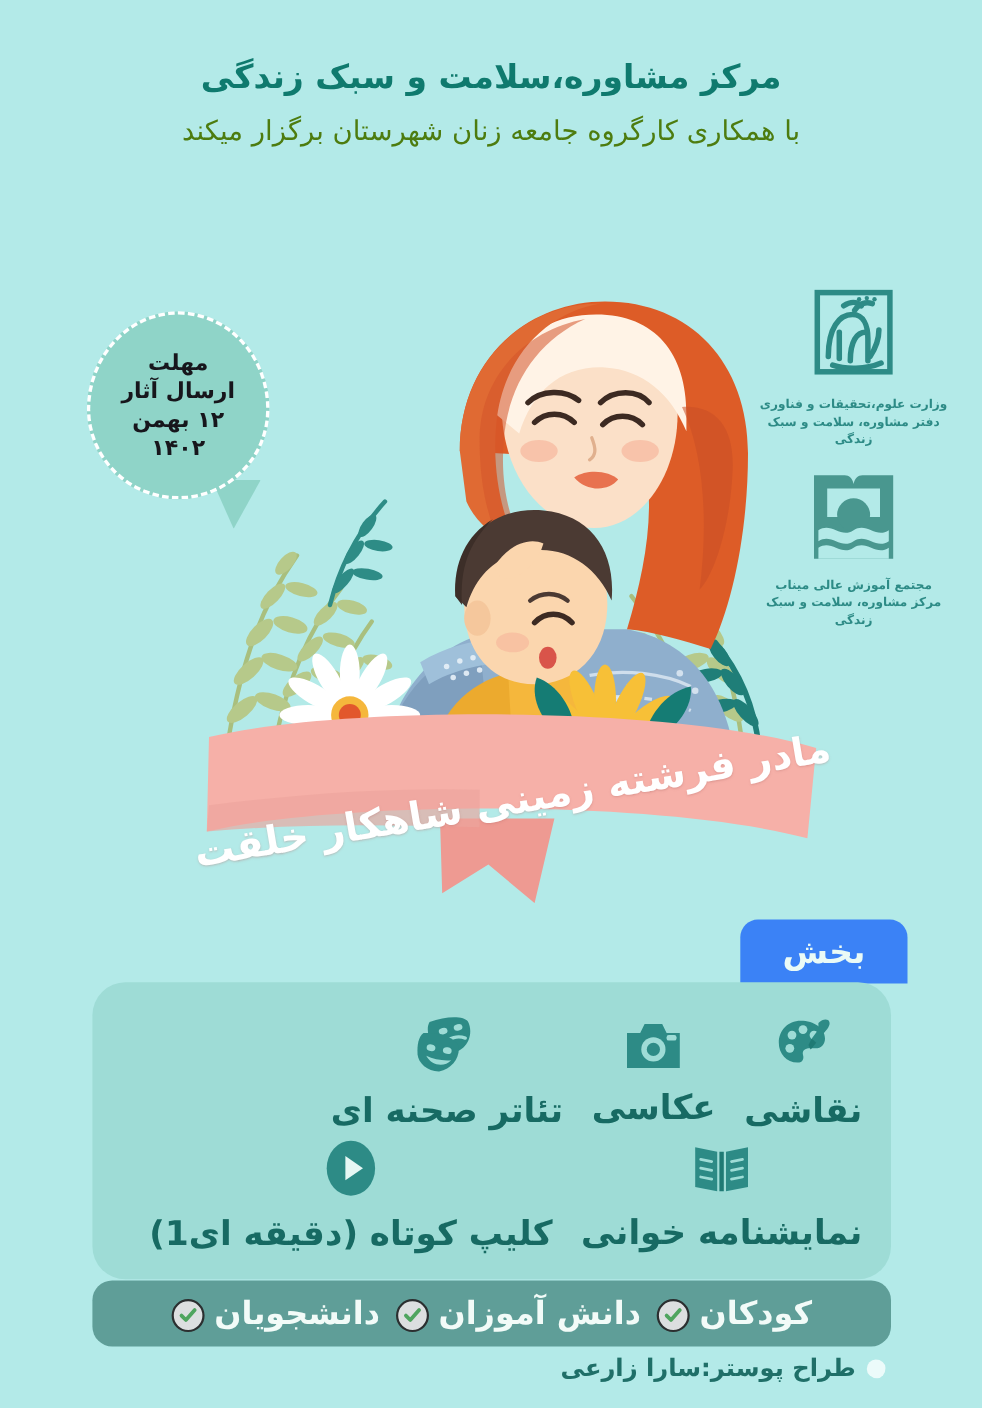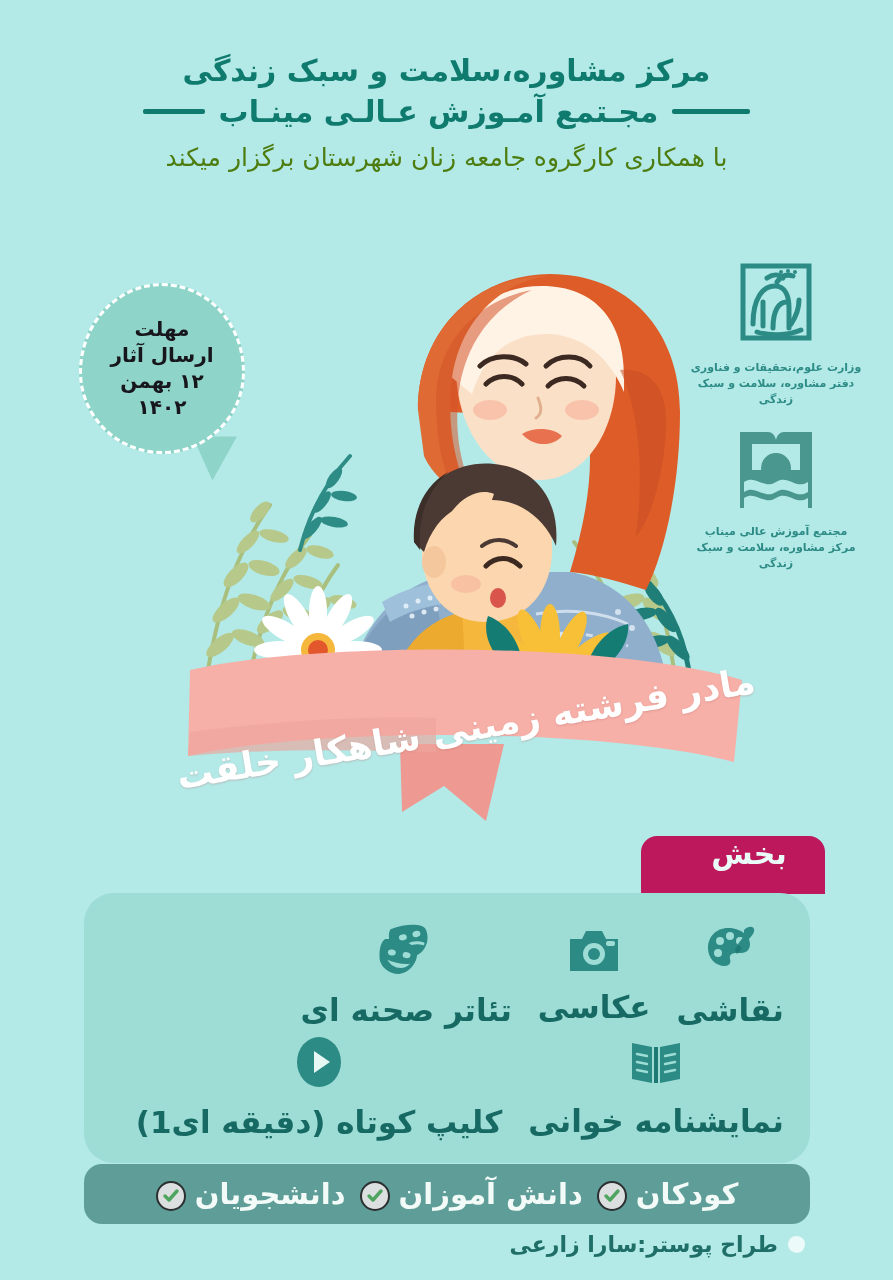--- a/index.html
+++ b/index.html
@@ -81,22 +81,22 @@
     color:#ffffff;font-size:36px;font-weight:bold;direction:rtl;
     transform:rotate(-9.5deg);
     text-shadow:0 1px 2px rgba(180,110,105,.35);
     white-space:nowrap;letter-spacing:0px;
     pointer-events:none;
   }
 
   
   .section-tab{
     position:absolute;right:68px;top:836px;width:152px;height:58px;
-    background:#be185d;border-radius:16px 16px 0 0;
-    display:flex;justify-content:center;padding-left:32px;
+    background:#3b82f6;border-radius:16px 16px 0 0;
+    display:flex;align-items:center;justify-content:center;
   }
   .section-tab span{
     color:#eafaf6;font-size:30px;font-weight:bold;direction:rtl;letter-spacing:3px;
   }
 
   
   .section-panel{
     position:absolute;left:84px;top:893px;width:726px;height:270px;
     background:#9edcd6;border-radius:30px;
   }
@@ -142,25 +142,20 @@
     flex:none;
   }
 </style>
 </head>
 <body>
 
 <div id="poster">
 
   <div class="header">
     <div class="hdr-line1">مرکز مشاوره،سلامت و سبک زندگی</div>
-    <div class="hdr-line2-wrap">
-      <span class="hdr-rule"></span>
-      <span class="hdr-line2">مجـتمع آمـوزش عـالـی مینـاب</span>
-      <span class="hdr-rule short"></span>
-    </div>
     <div class="hdr-line3">با همکاری کارگروه جامعه زنان شهرستان برگزار میکند</div>
   </div>
 
   <div class="illo">
     <svg width="590" height="470" viewBox="0 0 590 470" xmlns="http://www.w3.org/2000/svg">
       <defs>
         <clipPath id="clipAll">
             <rect x="0" y="0" width="590" height="470"></rect>
           </clipPath>
       </defs>

